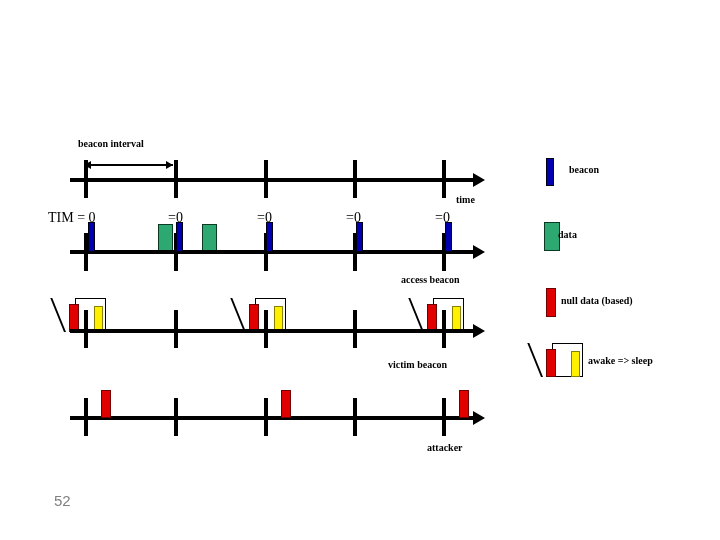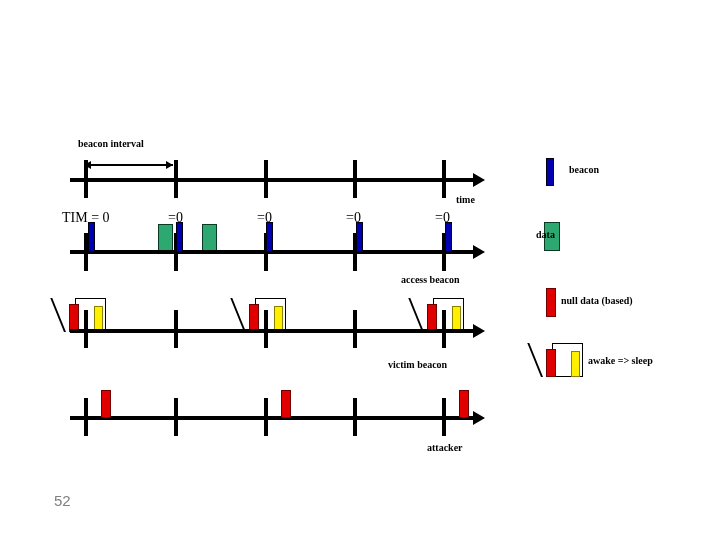--- a/index.html
+++ b/index.html
@@ -101,21 +101,21 @@
     <div class="tick" style="left:174px;top:160px;height:38px;"></div>
     <div class="tick" style="left:264px;top:160px;height:38px;"></div>
     <div class="tick" style="left:353px;top:160px;height:38px;"></div>
     <div class="tick" style="left:442px;top:160px;height:38px;"></div>
 
     <div class="lbl" style="left:456px;top:194px;">time</div>
   </div>
 
   <div>
 
-    <div class="lbl-tim" style="left:62px;top:210px;">TIM = 0</div>
+    <div class="lbl-tim" style="left:48px;top:210px;">TIM = 0</div>
     <div class="lbl-tim" style="left:168px;top:210px;">=0</div>
     <div class="lbl-tim" style="left:257px;top:210px;">=0</div>
     <div class="lbl-tim" style="left:346px;top:210px;">=0</div>
     <div class="lbl-tim" style="left:435px;top:210px;">=0</div>
 
     <div class="bar bar-green" style="left:158px;top:224px;width:15px;height:28px;"></div>
     <div class="bar bar-green" style="left:202px;top:224px;width:15px;height:28px;"></div>
 
     <div class="axis-line" style="left:70px;top:250px;width:405px;"></div>
     <div class="arrow-head" style="left:473px;top:245px;"></div>
@@ -187,21 +187,21 @@
 
     <div class="lbl" style="left:427px;top:442px;">attacker</div>
   </div>
 
   <div>
 
     <div class="bar bar-blue" style="left:546px;top:158px;width:8px;height:28px;"></div>
     <div class="lbl" style="left:560px;top:164px;padding-left:9px;">beacon</div>
 
     <div class="bar bar-green" style="left:544px;top:222px;width:16px;height:29px;"></div>
-    <div class="lbl" style="left:536px;top:229px;">data</div>
+    <div class="lbl" style="left:558px;top:229px;">data</div>
 
     <div class="bar bar-red" style="left:546px;top:288px;width:10px;height:29px;"></div>
     <div class="lbl" style="left:561px;top:295px;">null data (based)</div>
 
     <div class="awake-glyph" style="left:541px;top:343px;width:50px;height:34px;">
       <div class="ramp"></div>
       <div class="box-white" style="position:absolute;left:11px;top:0px;width:31px;height:34px;"></div>
       <div class="bar bar-red" style="left:5px;top:6px;width:10px;height:28px;"></div>
       <div class="bar bar-yellow" style="left:30px;top:8px;width:9px;height:26px;"></div>
     </div>

